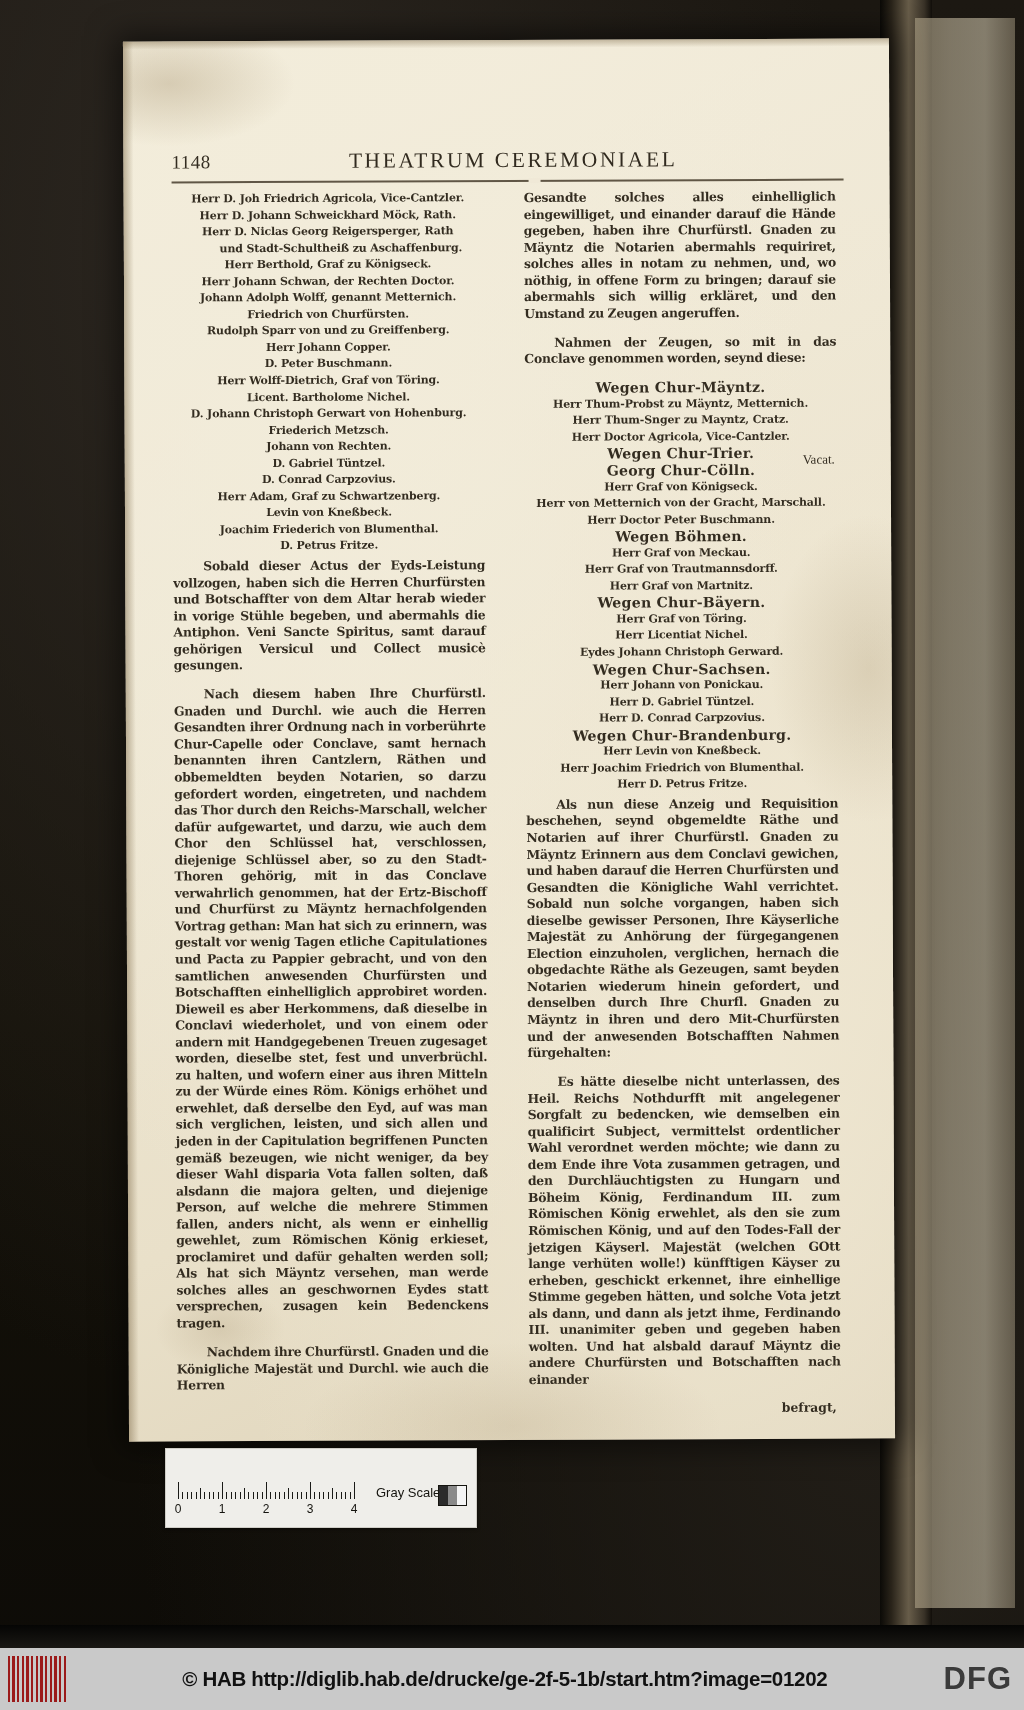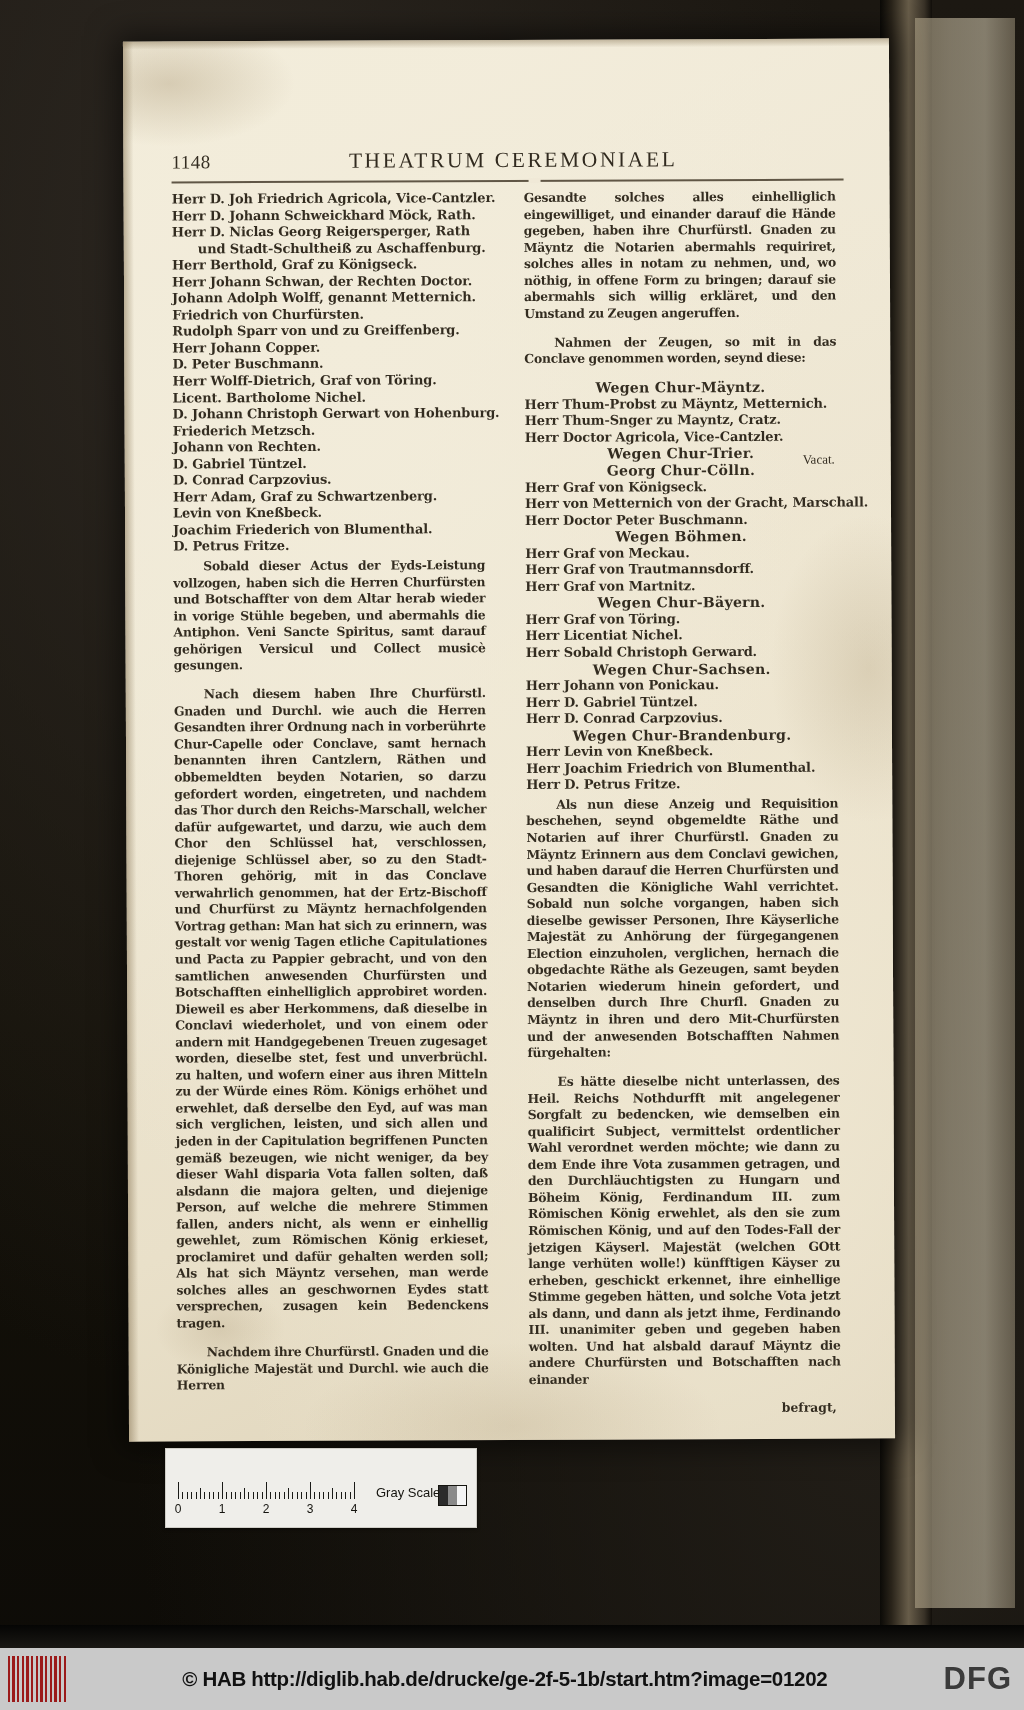--- a/index.html
+++ b/index.html
@@ -60,22 +60,22 @@
   #head-rule-gap{position:absolute;left:405px;top:138px;width:12px;height:5px;
     background:#f0e9d7;}
 
   
   #cols{position:absolute;left:48px;top:150px;width:680px;height:1210px;}
   .col{position:absolute;top:0;width:312px;}
   #col-left{left:0;}
   #col-right{left:352px;}
 
   .line{font-family:"DejaVu Serif",serif;font-weight:700;
-    font-size:13px;line-height:16.55px;color:#251e13;
-    white-space:nowrap;letter-spacing:-.15px;}
+    font-size:11px;line-height:16.55px;color:#251e13;
+    white-space:nowrap;letter-spacing:-.15px;text-align:center;}
   .line.indent{padding-left:26px;}
   .line.ctr{text-align:center;}
   .line.head{font-size:14.2px;letter-spacing:.2px;}
   .para{font-family:"DejaVu Serif",serif;font-weight:700;
     font-size:12.4px;line-height:16.55px;color:#251e13;
     text-align:justify;letter-spacing:-.25px;word-spacing:-.4px;}
   .para .ind{display:inline-block;width:30px;}
   .catchword{text-align:right;font-family:"DejaVu Serif",serif;font-weight:700;
     font-size:12.4px;color:#251e13;padding-right:4px;}
 
@@ -200,21 +200,21 @@
             <div style="position: relative;">
               <div class="line head ctr">Wegen Böhmen.</div>
               <div class="line">Herr Graf von Meckau.</div>
               <div class="line">Herr Graf von Trautmannsdorff.</div>
               <div class="line">Herr Graf von Martnitz.</div>
             </div>
             <div style="position: relative;">
               <div class="line head ctr">Wegen Chur-Bäyern.</div>
               <div class="line">Herr Graf von Töring.</div>
               <div class="line">Herr Licentiat Nichel.</div>
-              <div class="line">Herr Sobald Christoph Gerward.</div>
+              <div class="line">Eydes Johann Christoph Gerward.</div>
             </div>
             <div style="position: relative;">
               <div class="line head ctr">Wegen Chur-Sachsen.</div>
               <div class="line">Herr Johann von Ponickau.</div>
               <div class="line">Herr D. Gabriel Tüntzel.</div>
               <div class="line">Herr D. Conrad Carpzovius.</div>
             </div>
             <div style="position: relative;">
               <div class="line head ctr">Wegen Chur-Brandenburg.</div>
               <div class="line">Herr Levin von Kneßbeck.</div>

